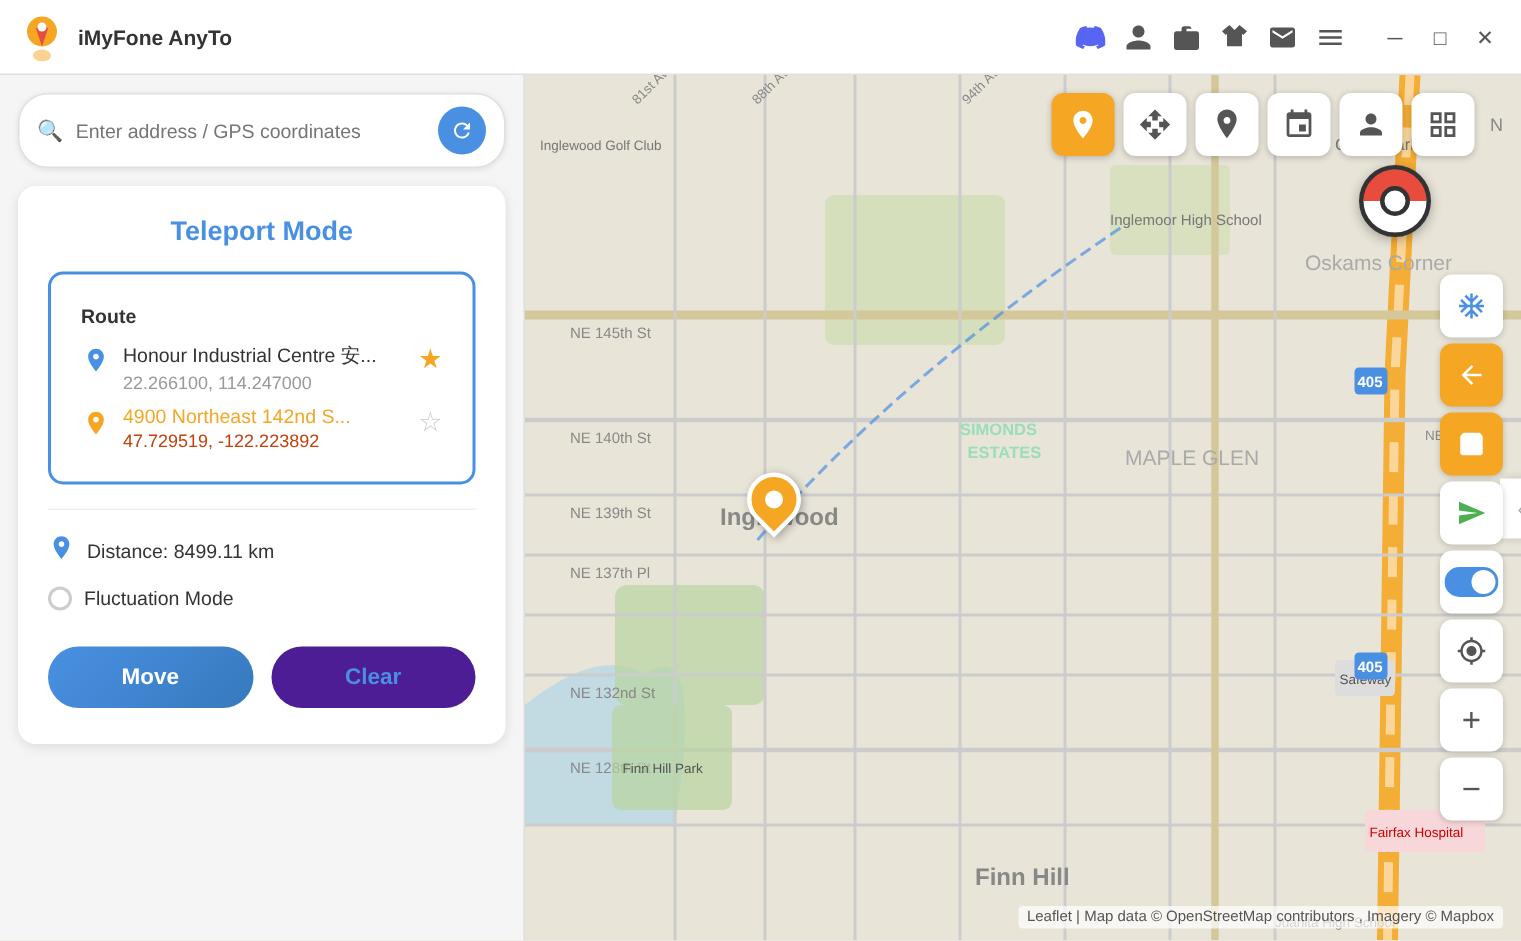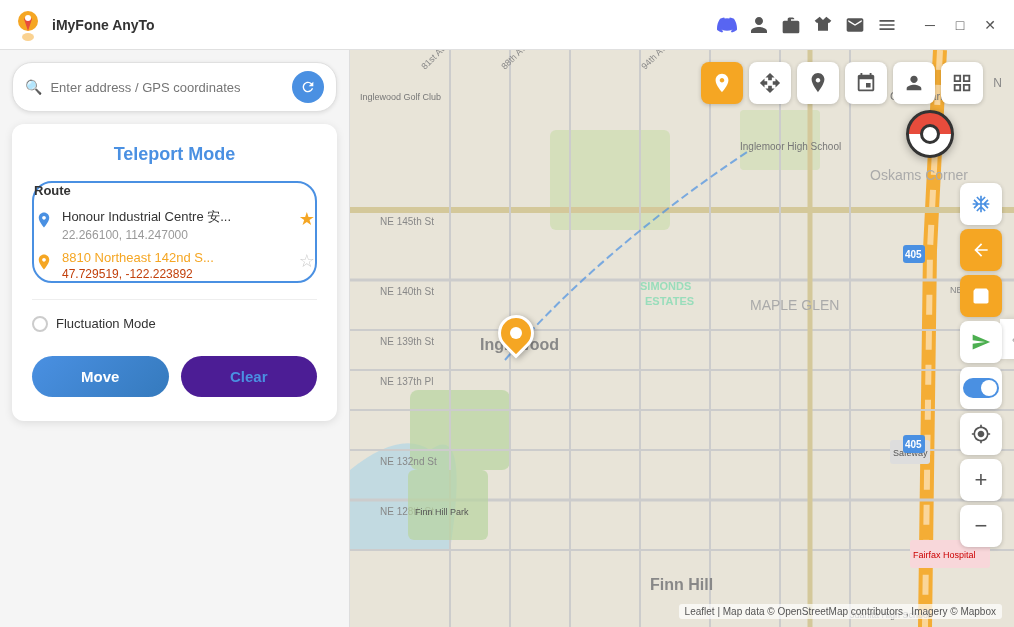--- a/index.html
+++ b/index.html
@@ -60,21 +60,21 @@
       border-radius: 12px; padding: 20px 20px 24px;
       box-shadow: 0 2px 8px rgba(0,0,0,0.1);
     }
     .teleport-title {
       text-align: center; font-size: 18px; font-weight: 600;
       color: #4a90e2; margin-bottom: 16px;
     }
 
     
     .route-box {
-      border: 2px solid #4a90e2; border-radius: 20px; padding: 0;
+      border: 2px solid #4a90e2; border-radius: 10px; padding: 20px;
     }
     .route-label { font-size: 13px; font-weight: 600; color: #333; margin-bottom: 10px; }
 
     .route-item { display: flex; align-items: flex-start; margin-bottom: 8px; gap: 8px; }
     .route-item:last-child { margin-bottom: 0; }
     .route-dot { width: 20px; height: 20px; flex-shrink: 0; display: flex; align-items: center; justify-content: center; margin-top: 2px; }
     .route-text { flex: 1; }
     .route-name { font-size: 13px; color: #333; font-weight: 500; }
     .route-name-orange { color: #f5a623; }
     .route-coords { font-size: 12px; color: #999; margin-top: 2px; }
@@ -290,29 +290,37 @@
           <span class="route-star route-star-filled">★</span>
         </div>
 
         <div class="route-item">
           <div class="route-dot">
             <svg width="18" height="18" viewBox="0 0 24 24" fill="#f5a623">
                 <path d="M12 2C8.13 2 5 5.13 5 9c0 5.25 7 13 7 13s7-7.75 7-13c0-3.87-3.13-7-7-7zm0 9.5c-1.38 0-2.5-1.12-2.5-2.5s1.12-2.5 2.5-2.5 2.5 1.12 2.5 2.5-1.12 2.5-2.5 2.5z"></path>
               </svg>
           </div>
           <div class="route-text">
-            <div class="route-name route-name-orange">8810 Northeast 142nd S...</div>
+            <div class="route-name route-name-orange">4900 Northeast 142nd S...</div>
             <div class="route-coords" style="color:#c2410c;">47.729519, -122.223892</div>
           </div>
           <span class="route-star">☆</span>
         </div>
       </div>
 
       <div class="divider"></div>
 
+      <div class="distance-row">
+        <span class="dist-icon">
+          <svg width="18" height="18" viewBox="0 0 24 24" fill="#4a90e2">
+              <path d="M12 2C8.13 2 5 5.13 5 9c0 5.25 7 13 7 13s7-7.75 7-13c0-3.87-3.13-7-7-7zm0 9.5c-1.38 0-2.5-1.12-2.5-2.5s1.12-2.5 2.5-2.5 2.5 1.12 2.5 2.5-1.12 2.5-2.5 2.5z"></path>
+            </svg>
+        </span>
+        <span class="dist-text">Distance: 8499.11 km</span>
+      </div>
 
       <div class="fluctuation-row">
         <div class="fluct-radio"></div>
         <span class="fluct-label">Fluctuation Mode</span>
       </div>
 
       <div class="btn-row">
         <button class="btn-move">Move</button>
         <button class="btn-clear">Clear</button>
       </div>

